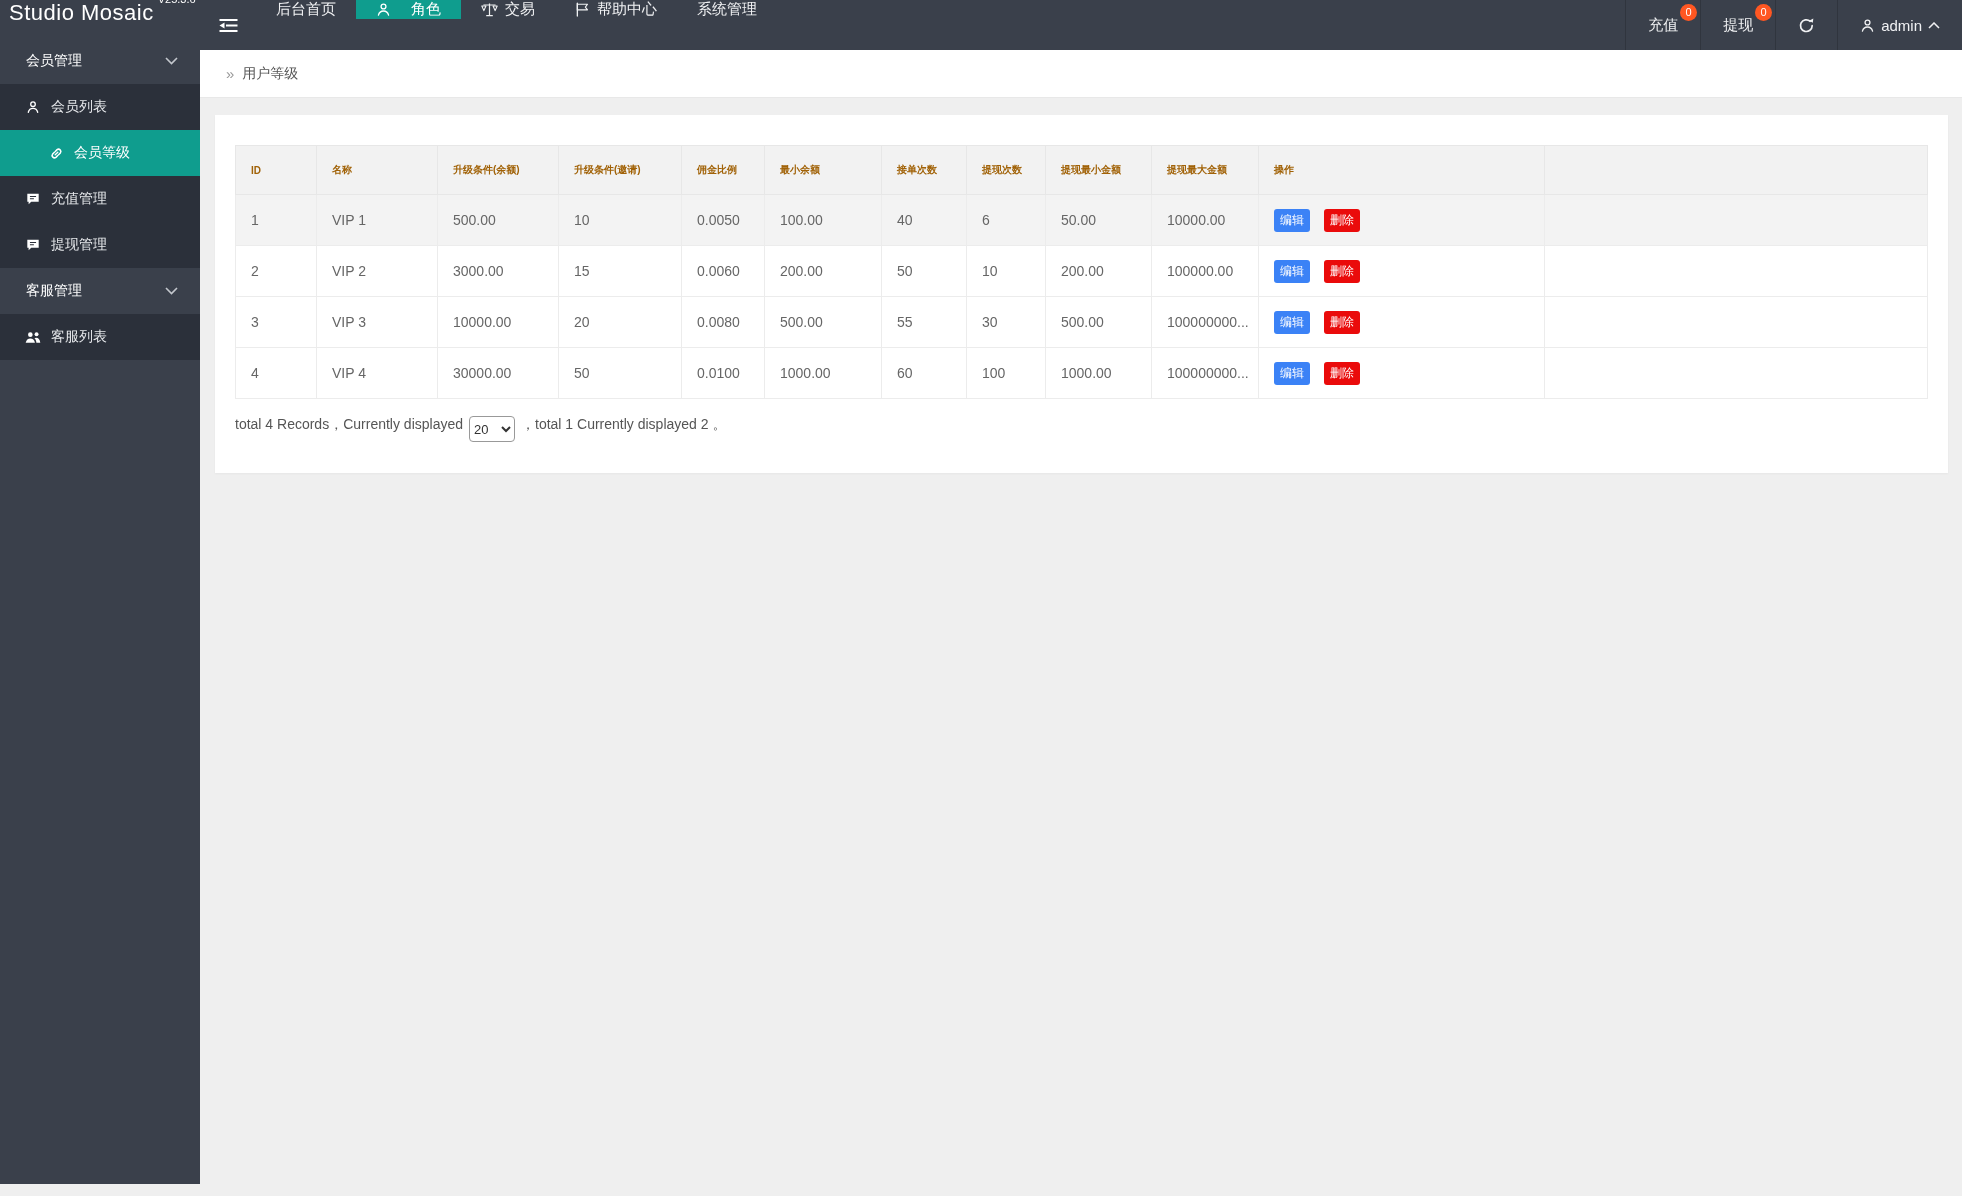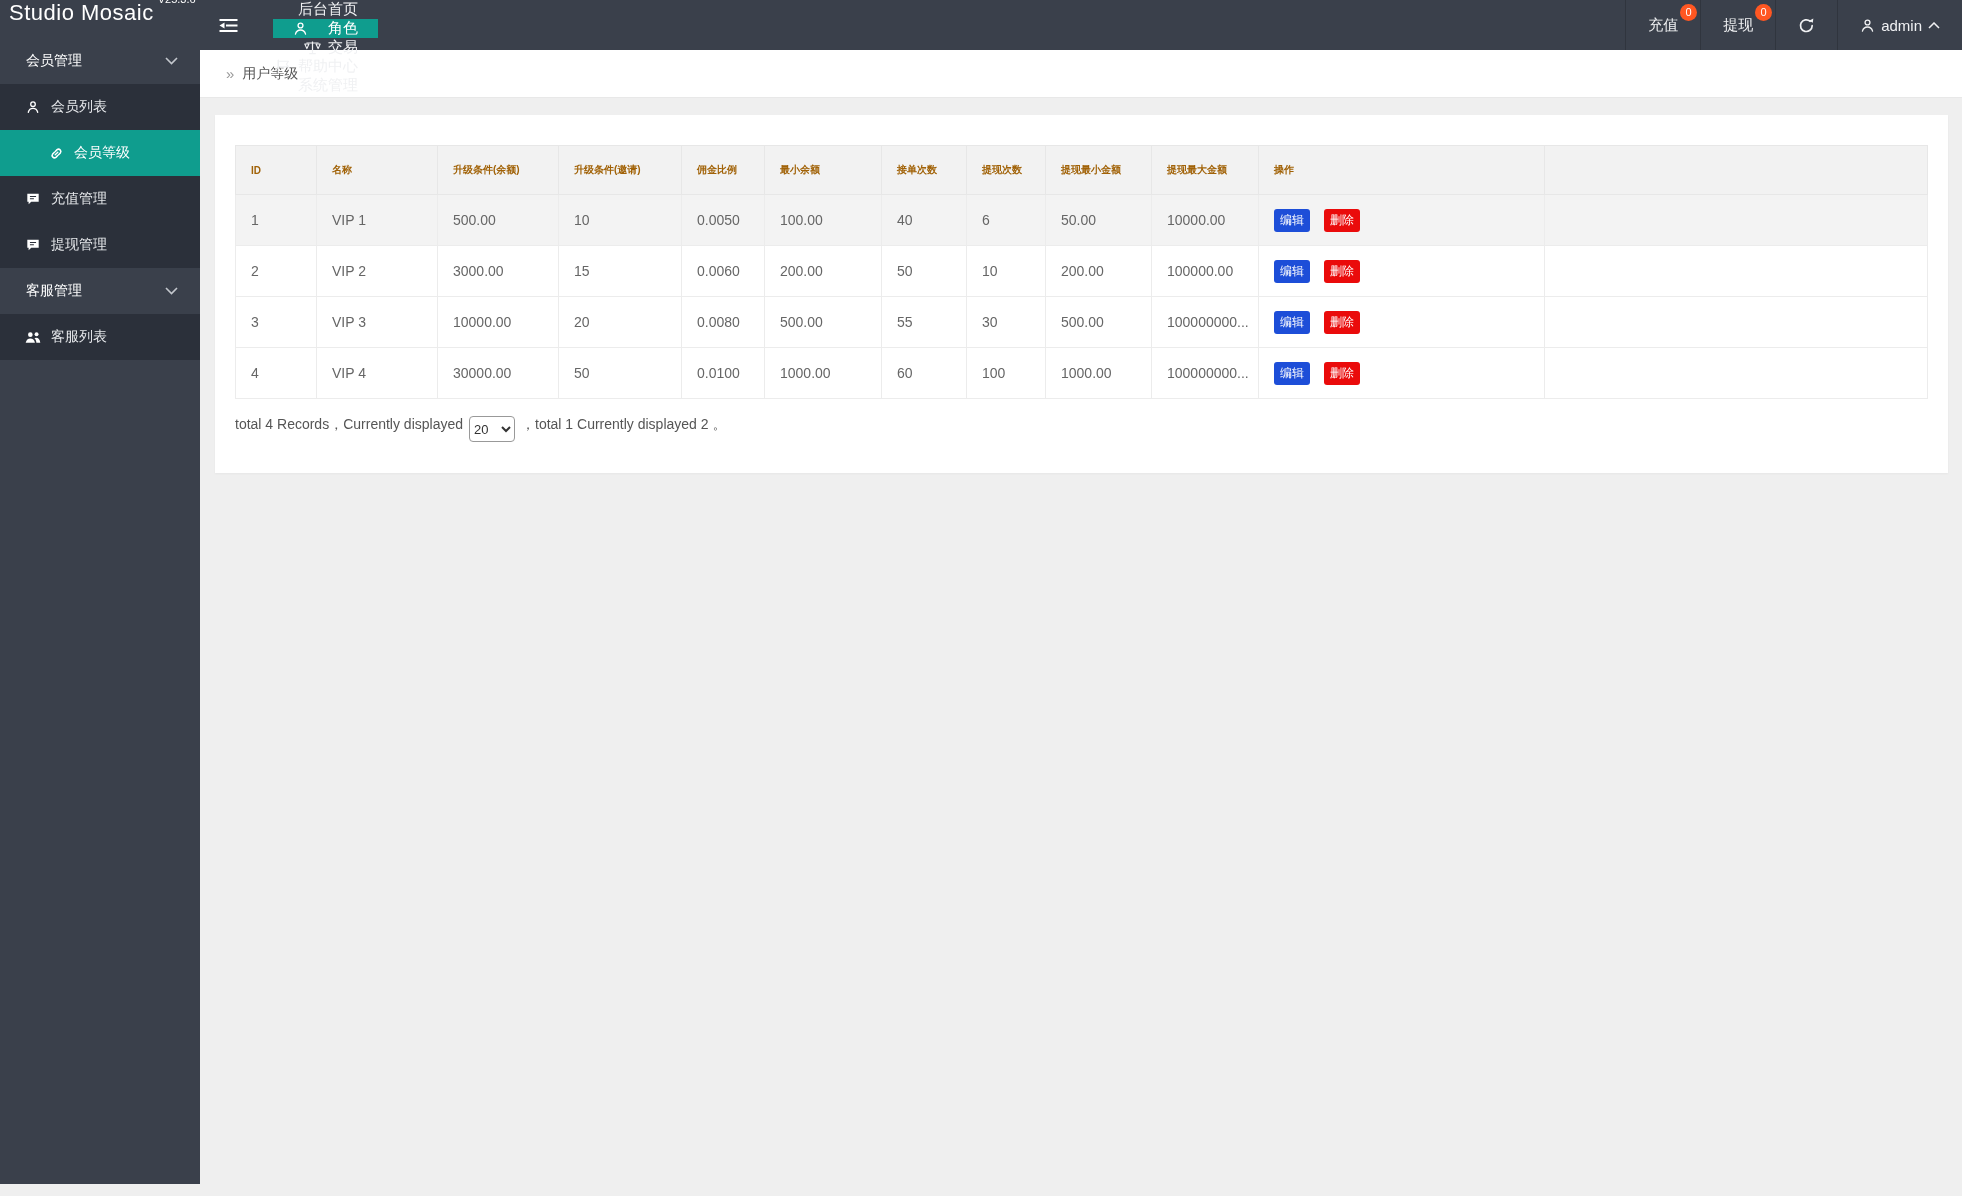--- a/index.html
+++ b/index.html
@@ -21,21 +21,21 @@
   .logo {
     width:200px; display:flex; padding-left:9px;
     color:#fff; flex-shrink:0;
   }
   .logo-title { font-size:22px; letter-spacing:.5px; white-space:nowrap; }
   .logo-version { font-size:11px; margin-left:4px; transform:translateY(-7px); }
   .hamburger {
     width:56px; display:flex; align-items:center; justify-content:center;
     cursor:pointer; color:#fff;
   }
-  .main-nav { display:flex; align-items:flex-end;flex-direction:column; }
+  .main-nav { display:flex; align-items:flex-start; }
   .nav-item {
     display:flex; align-items:center; gap:7px; padding:0 20px;
     font-size:15px; color:#f0f1f3; cursor:pointer; white-space:nowrap;
   }
   .nav-item.active { background:#0f9d8e; color:#fff;gap:20px; }
   .topbar-right { margin-left:auto; display:flex; align-items:stretch; }
   .tb-item {
     position:relative; display:flex; align-items:center; gap:6px;
     padding:0 22px; font-size:15px; color:#f0f1f3; cursor:pointer;
     border-left:1px solid rgba(0,0,0,.16);
@@ -89,21 +89,21 @@
   table.grid td {
     height:51px; border:1px solid #ececec; font-size:14px; color:#666;
     padding-left:15px; background:#fff; white-space:nowrap; overflow:hidden;
   }
   tr.striped td { background:#f3f3f3; }
   .btn {
     display:inline-block; height:23px; line-height:23px; padding:0 6px;
     border:none; border-radius:3px; color:#fff; font-size:12px; cursor:pointer;
     vertical-align:middle; font-family:inherit;
   }
-  .btn-edit { background:#1d4ed8; margin-right:10px; }
+  .btn-edit { background:#3b82f6; margin-right:10px; }
   .btn-del  { background:#ea0b0b; }
 
   
   .pagination {
     margin-top:17px; display:flex; 
     font-size:14px; color:#555;
   }
   .pagination .seg { white-space:pre; }
   .page-size {
     margin:0 6px; width:46px; height:26px; font-size:13px; color:#333;

